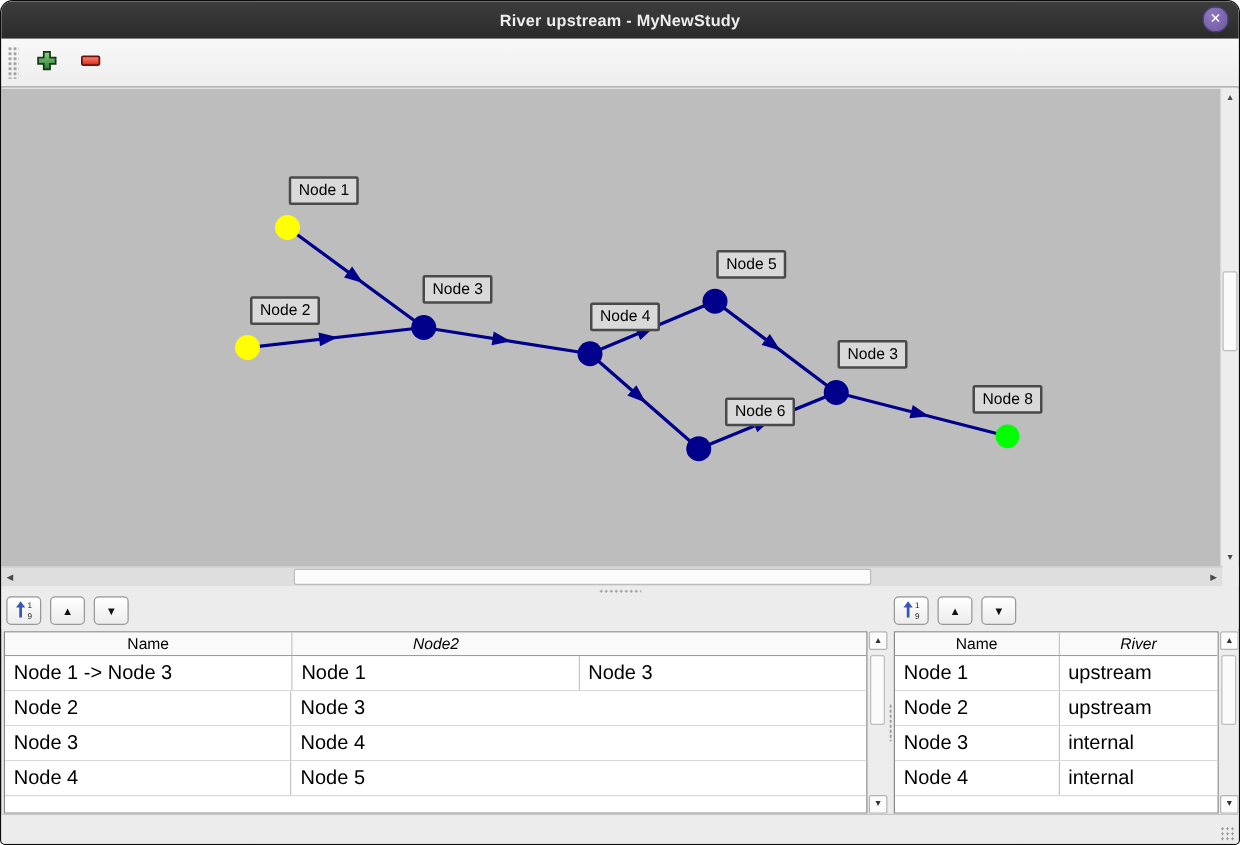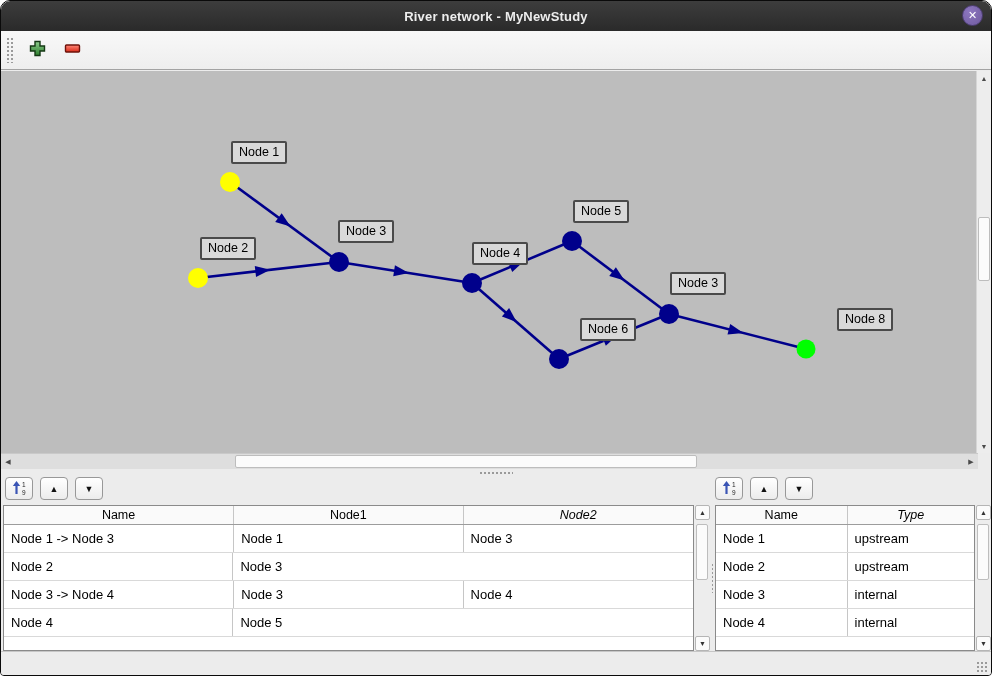--- a/index.html
+++ b/index.html
@@ -72,21 +72,21 @@
   .table-splitter{ width:5px; display:flex; align-items:center; justify-content:center; }
   .table-splitter .dots{ width:3px; height:30px;
     background-image:radial-gradient(circle,#9a9a9a .9px,transparent 1.1px); background-size:3px 4px; }
   .table-wrap.right{ width:276px; }
   .table-frame{ flex:1; border:1px solid #8a8a8a; background:#fff; overflow:hidden; }
   .thead{ display:flex; height:19px; background:#fafafa; border-bottom:1px solid #9c9c9c; }
   .th{ font-size:12.5px; color:#000; text-align:center; line-height:18px;
     border-right:1px solid #c6c6c6; overflow:hidden; cursor:pointer; }
   .th:last-child{ border-right:none;font-style:italic; }
   .trow{ display:flex; height:28px; border-bottom:1px solid #d9d9d9; background:#fff; cursor:pointer; }
-  .td{ font-size:13px; color:#000; line-height:27px; padding-left:7px;
+  .td{ font-size:16px; color:#000; line-height:27px; padding-left:7px;
     border-right:1px solid #c6c6c6; overflow:hidden; white-space:nowrap; }
   .td:last-child{ border-right:none; }
   .tscroll{ width:15px; background:#ededed; position:relative; margin-left:1px; }
   .tscroll .btn{ position:absolute; left:0; width:15px; height:15px; background:#fbfbfb;
     border:1px solid #b5b5b5; border-radius:2px; font-size:7px; color:#333;
     display:flex; align-items:center; justify-content:center; cursor:pointer; }
   .tscroll .btn.down{ bottom:0; }
   .tscroll .vthumb{ left:1px; }
 
   
@@ -95,21 +95,21 @@
   .size-grip{ position:absolute; right:3px; bottom:3px; width:12px; height:12px;
     background-image:radial-gradient(circle,#9a9a9a .9px,transparent 1.1px);
     background-size:4px 4px; cursor:nwse-resize; }
 </style>
 </head>
 <body>
 
 <div class="window">
 
   <div class="titlebar">
-    <span class="title-text">River network - MyNewStudy</span>
+    <span class="title-text">River upstream - MyNewStudy</span>
     <div class="close-btn">
       <span>✕</span>
     </div>
   </div>
 
   <div class="toolbar">
     <div class="grip-v"></div>
     <button class="tool-btn">
       <span>
         <svg width="17" height="17" viewBox="0 0 17 17">
@@ -183,21 +183,21 @@
         <circle cx="668" cy="243" r="10" fill="#00008b"></circle>
         <circle cx="805" cy="278" r="9.5" fill="#00ff00"></circle>
       </svg>
       <div class="node-label" style="left: 230px; top: 70px;">Node 1</div>
       <div class="node-label" style="left: 199px; top: 166px;">Node 2</div>
       <div class="node-label" style="left: 337px; top: 149px;">Node 3</div>
       <div class="node-label" style="left: 471px; top: 171px;">Node 4</div>
       <div class="node-label" style="left: 572px; top: 129px;">Node 5</div>
       <div class="node-label" style="left: 579px; top: 247px;">Node 6</div>
       <div class="node-label" style="left: 669px; top: 201px;">Node 3</div>
-      <div class="node-label" style="left: 836px; top: 237px;">Node 8</div>
+      <div class="node-label" style="left: 777px; top: 237px;">Node 8</div>
     </div>
 
   <div class="vscroll">
     <div class="arrow">▲</div>
     <div class="vthumb" id="cv-thumb" style="top: 146px; height: 64px;"></div>
     <div class="arrow down">▼</div>
   </div>
 
   <div class="hscroll">
     <div class="arrow" style="left:0">◀</div>
@@ -247,34 +247,32 @@
         <span>▼</span>
       </button>
     </div>
   </div>
 
   <div class="tables">
     <div class="table-wrap left">
       <div class="table-frame" id="branches-table">
           <div class="thead">
             <div class="th" style="width: 33.4%;">Name</div>
-            <div class="th" style="width: 33.3%;">Node1</div>
             <div class="th" style="width: 33.3%;">Node2</div>
           </div>
           <div class="trow">
             <div class="td" style="width: 33.4%;">Node 1 -&gt; Node 3</div>
             <div class="td" style="width: 33.3%;">Node 1</div>
             <div class="td" style="width: 33.3%;">Node 3</div>
           </div>
           <div class="trow">
             <div class="td" style="width: 33.3%;">Node 2</div>
             <div class="td" style="width: 33.3%;">Node 3</div>
           </div>
           <div class="trow">
-            <div class="td" style="width: 33.4%;">Node 3 -&gt; Node 4</div>
             <div class="td" style="width: 33.3%;">Node 3</div>
             <div class="td" style="width: 33.3%;">Node 4</div>
           </div>
           <div class="trow">
             <div class="td" style="width: 33.3%;">Node 4</div>
             <div class="td" style="width: 33.3%;">Node 5</div>
           </div>
         </div>
       <div class="tscroll">
         <div class="btn">▲</div>
@@ -282,21 +280,21 @@
         <div class="btn down">▼</div>
       </div>
     </div>
     <div class="table-splitter">
       <div class="dots"></div>
     </div>
     <div class="table-wrap right">
       <div class="table-frame" id="nodes-table">
           <div class="thead">
             <div class="th" style="width: 51%;">Name</div>
-            <div class="th" style="width: 49%;">Type</div>
+            <div class="th" style="width: 49%;">River</div>
           </div>
           <div class="trow">
             <div class="td" style="width: 51%;">Node 1</div>
             <div class="td" style="width: 49%;">upstream</div>
           </div>
           <div class="trow">
             <div class="td" style="width: 51%;">Node 2</div>
             <div class="td" style="width: 49%;">upstream</div>
           </div>
           <div class="trow">

